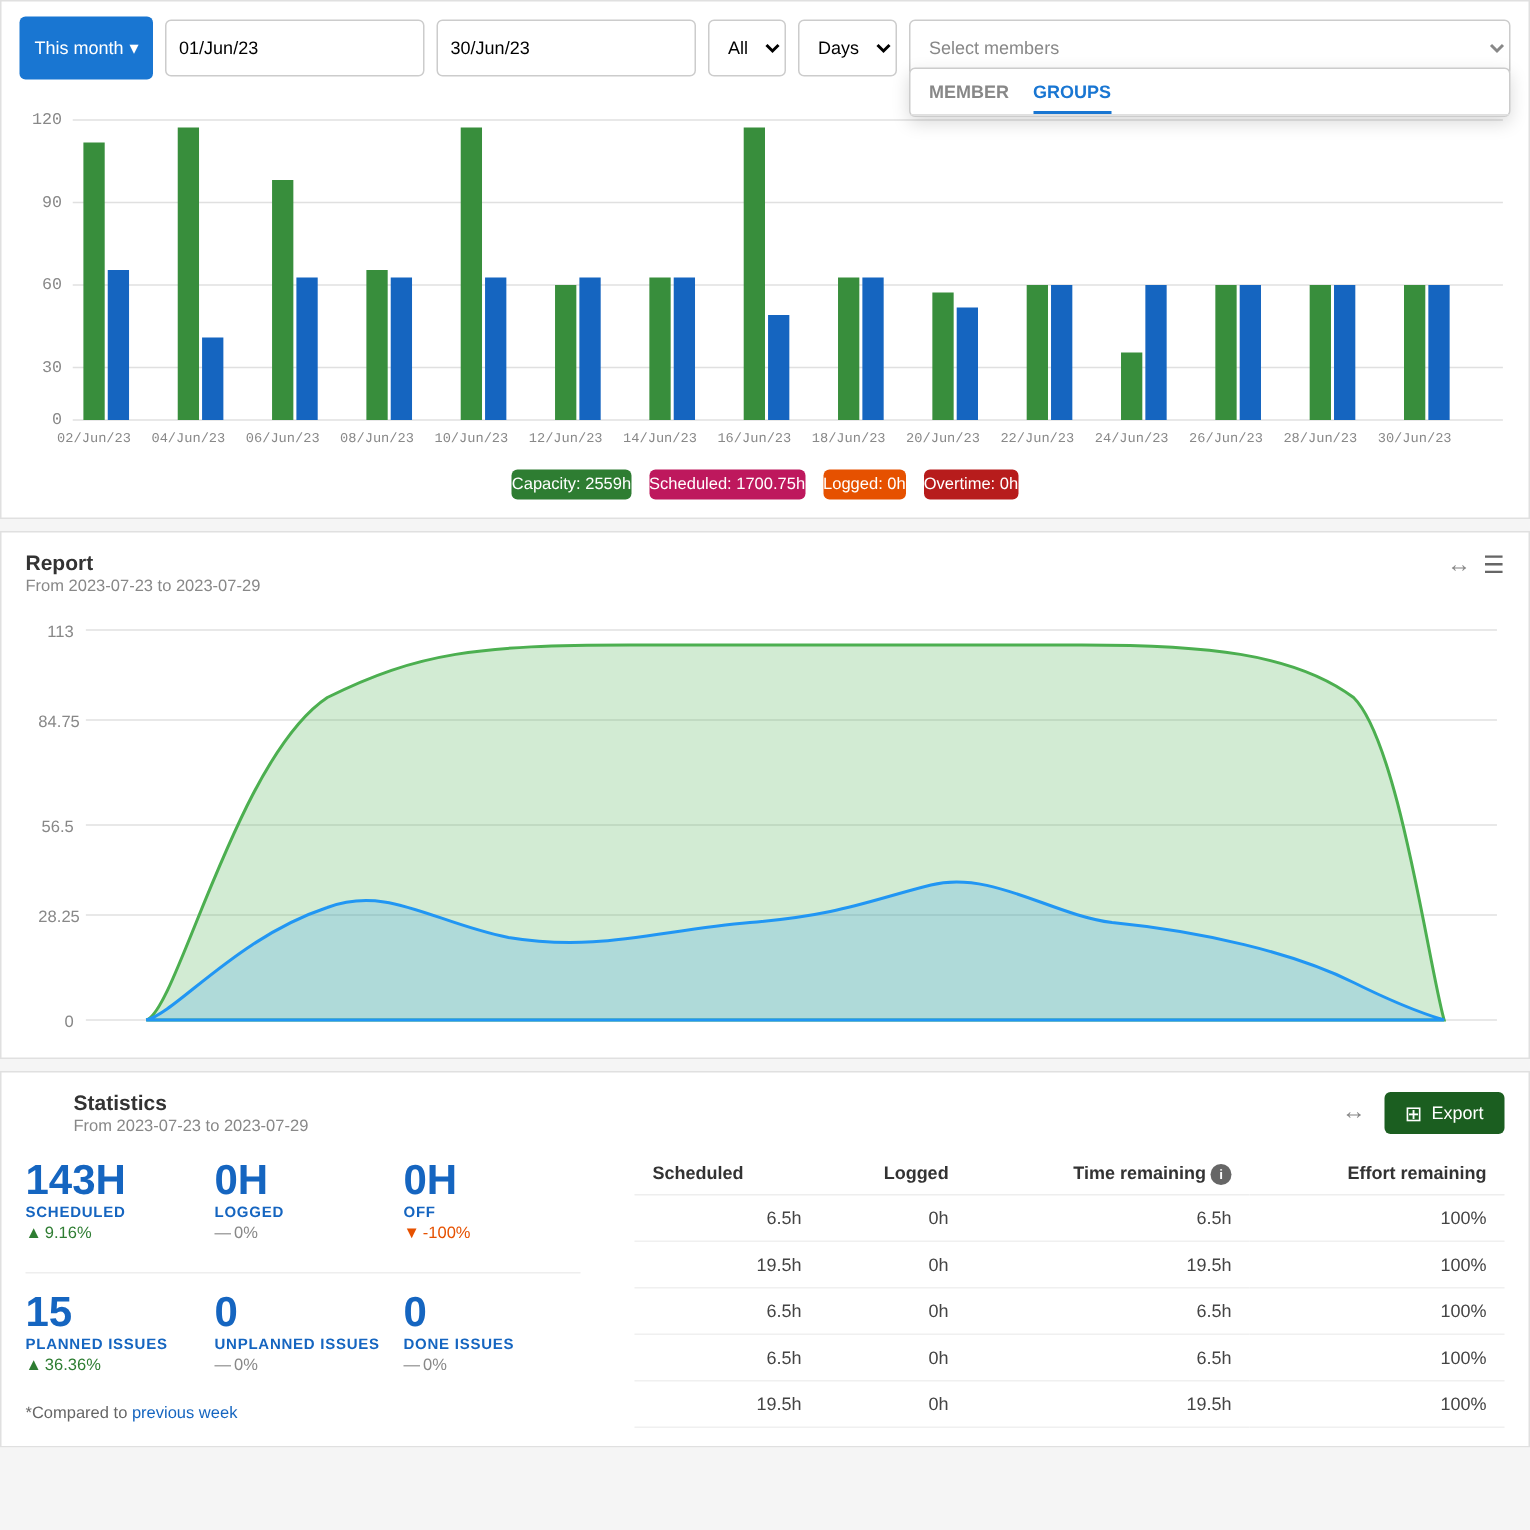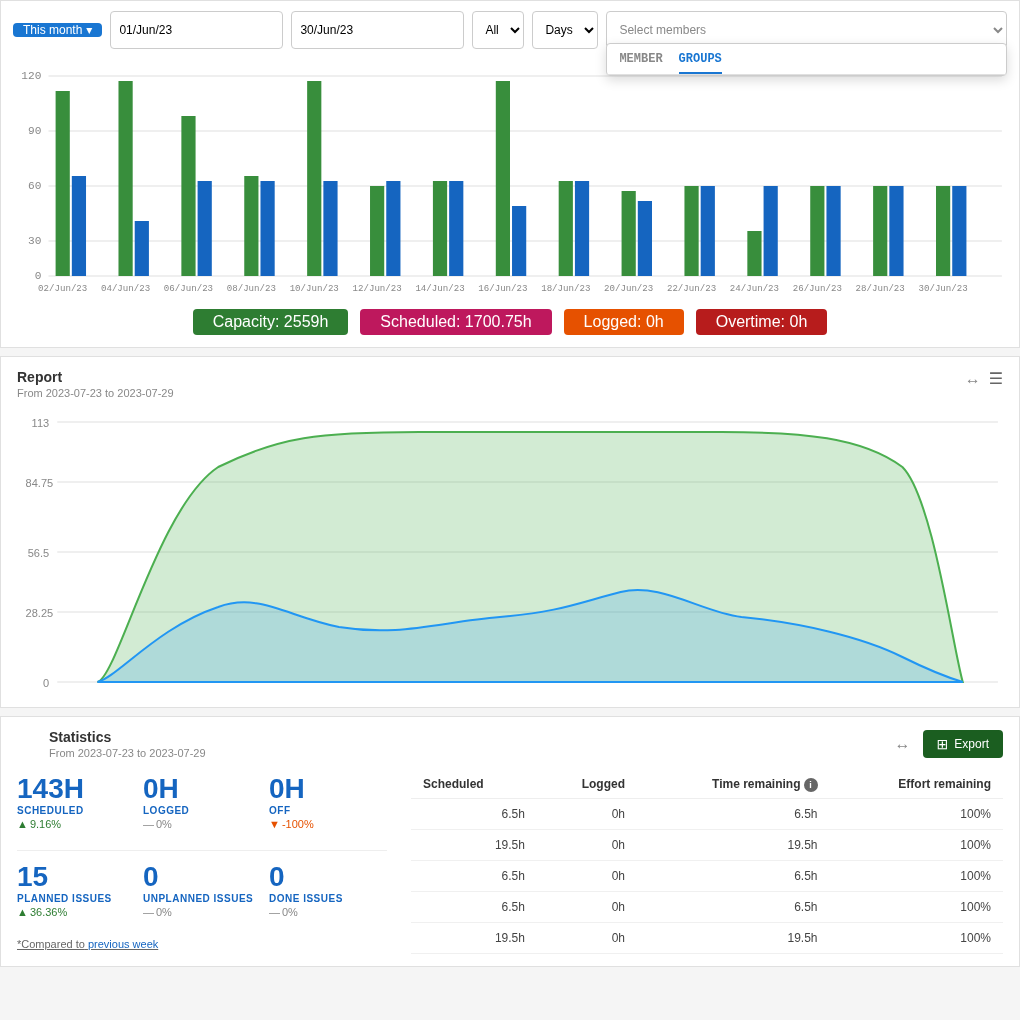--- a/index.html
+++ b/index.html
@@ -30,21 +30,21 @@
       cursor: pointer;
     }
 
     .toolbar .this-month-btn {
       background: #1976d2;
       color: #fff;
       border: none;
       border-radius: 4px;
       padding: 4px 10px;
       font-size: 12px;
-      height: 14px;
+      height: 42px;
       display: flex;
       align-items: center;
       gap: 4px;
       cursor: pointer;
     }
 
     .members-dropdown-wrapper {
       position: relative;
       flex: 1;
       min-width: 200px;
@@ -72,21 +72,20 @@
       border-radius: 4px;
       z-index: 100;
       box-shadow: 0 4px 12px rgba(0,0,0,0.15);
     }
 
     .dropdown-tabs {
       display: flex;
       border-bottom: 1px solid #e0e0e0;
       padding: 0 12px;
       gap: 16px;
-      font-family: Liberation Mono, monospace;
     }
 
     .dropdown-tab {
       padding: 8px 0 6px;
       font-size: 12px;
       font-weight: 600;
       color: #888;
       cursor: pointer;
       border-bottom: 2px solid transparent;
     }
@@ -122,22 +121,22 @@
       justify-content: center;
       gap: 12px;
       margin-top: 8px;
       flex-wrap: wrap;
     }
 
     .legend-item {
       display: flex;
       align-items: center;
       gap: 6px;
-      font-size: 16px;
-      padding: 4px 20px;
+      font-size: 11px;
+      padding: 4px 0;
       border-radius: 4px;
       color: #fff;
       font-weight: 500;
       text-align: center;
     }
 
     .legend-capacity { background: #2e7d32; }
     .legend-scheduled { background: #be185d; }
     .legend-logged { background: #e65100; }
     .legend-overtime { background: #b71c1c; }
@@ -228,21 +227,21 @@
       font-weight: 500;
     }
 
     .export-icon {
       font-size: 14px;
     }
 
     .stats-grid {
       display: grid;
       grid-template-columns: 390px 1fr;
-      gap: 4px;
+      gap: 16px;
     }
 
     .stats-metrics {
       padding-right: 20px;
     }
 
     .metrics-row {
       display: grid;
       grid-template-columns: 1fr 1fr 1fr;
       gap: 8px;
@@ -282,21 +281,20 @@
     .metric-change.up { color: #2e7d32; }
     .metric-change.down { color: #e65100; }
     .metric-change.neutral { color: #888; }
 
     .divider { border-top: 1px solid #eee; margin: 8px 0; }
 
     .previous-note {
       font-size: 11px;
       color: #666;
       margin-top: 8px;
-      text-decoration: underline;
     }
 
     .previous-note a {
       color: #1565c0;
       text-decoration: none;
       font-weight: 500;
     }
 
     
     .stats-table {

